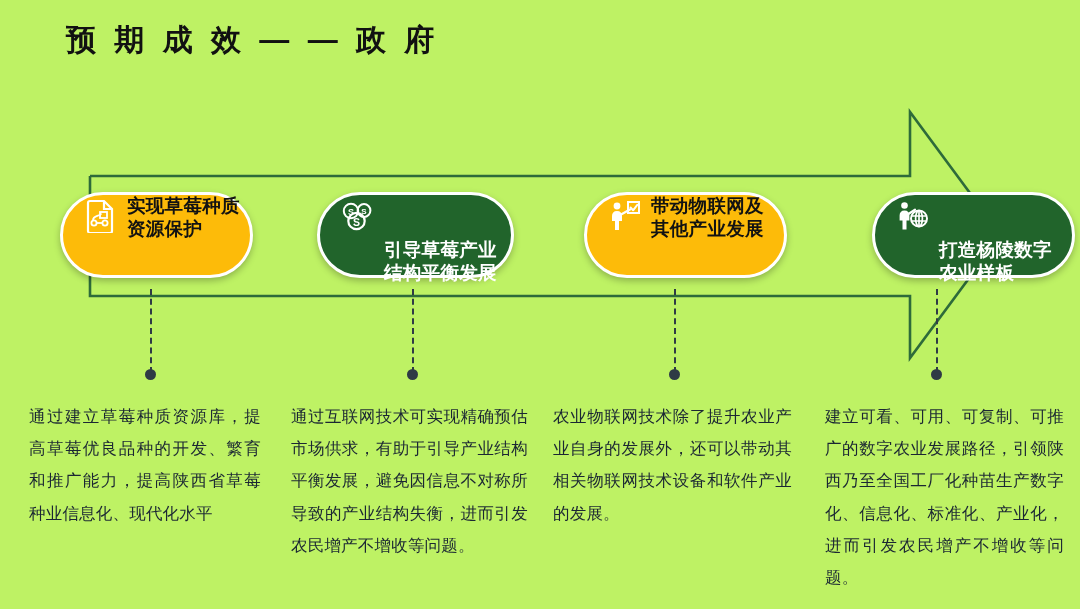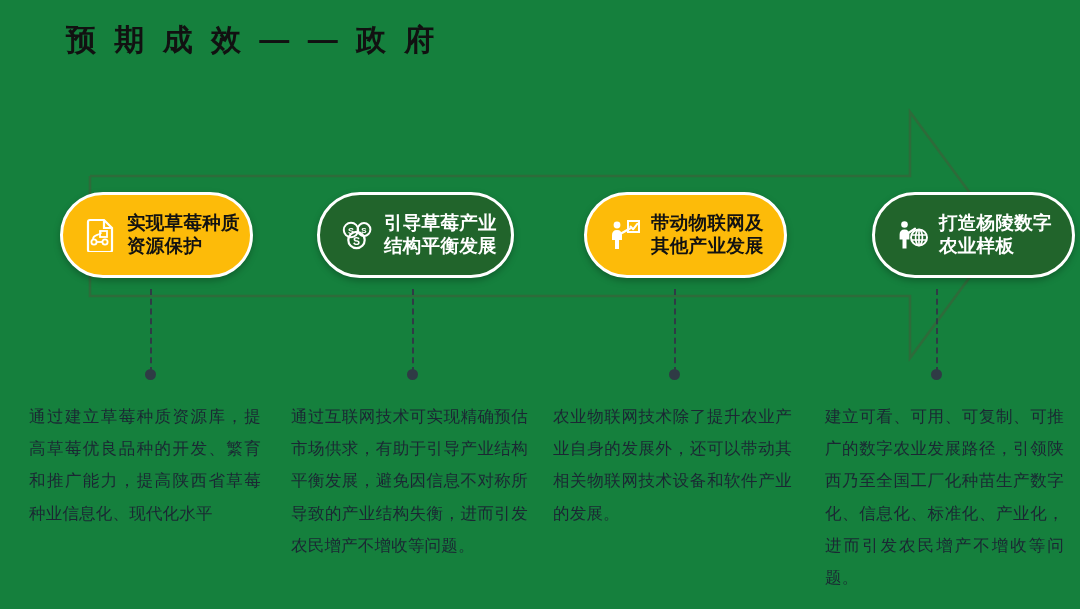--- a/index.html
+++ b/index.html
@@ -9,21 +9,21 @@
     height: 609px;
     background: #ffffff;
     font-family: "Liberation Sans", "DejaVu Sans", sans-serif;
     overflow: hidden;
   }
 
   #slide {
     position: relative;
     width: 1080px;
     height: 609px;
-    background: #15803d;
+    background: #bef264;
   }
 
   
   #slide-title {
     position: absolute;
     left: 66px;
     top: 20px;
     font-size: 30px;
     font-weight: 700;
     color: #111111;
@@ -40,21 +40,21 @@
     height: 609px;
     pointer-events: none;
   }
 
   
   .pill {
     position: absolute;
     height: 86px;
     border-radius: 43px;
     display: flex;
-    align-items: center;
+    align-items: flex-start;
     padding-left: 18px;
     box-shadow: 0 3px 7px rgba(0,0,0,0.26);
     border: 3px solid #ffffff;
   }
   .pill.amber { background: #FDBB09; }
   .pill.green { background: #21642B; }
 
   .pill-icon {
     width: 40px;
     min-width: 40px;
@@ -66,21 +66,21 @@
   }
 
   .pill-label {
     font-size: 18.5px;
     font-weight: 700;
     line-height: 1.22;
     letter-spacing: 0.3px;
     white-space: pre-line;
   }
   .pill.amber .pill-label { color: #121212; }
-  .pill.green .pill-label { color: #ffffff; }
+  .pill.green .pill-label { color: #ffffff; margin-top: 44px; }
 
   #pill-0 { left: 60px;  top: 192px; width: 193px; }
   #pill-1 { left: 317px; top: 192px; width: 197px; }
   #pill-2 { left: 584px; top: 192px; width: 203px; }
   #pill-3 { left: 872px; top: 192px; width: 203px; }
 
   
   .leader {
     position: absolute;
     width: 0;

